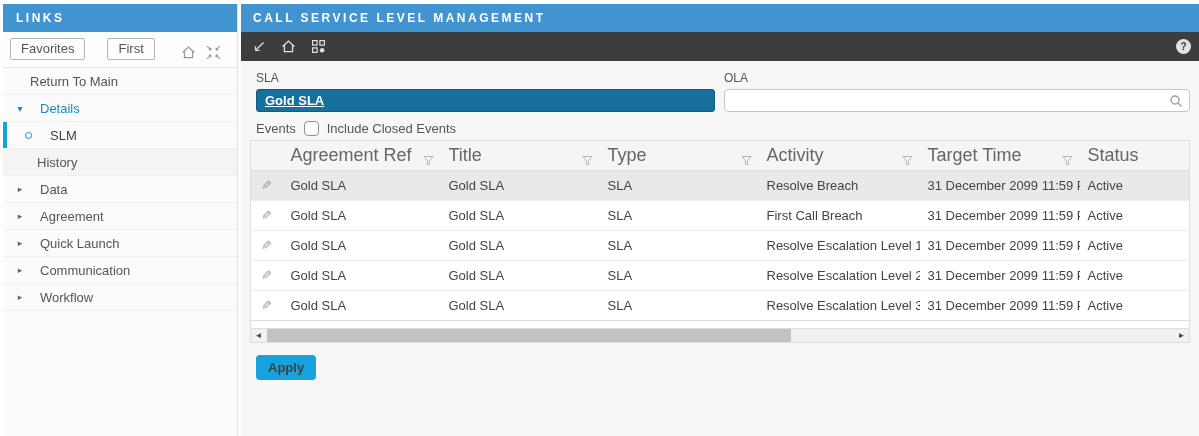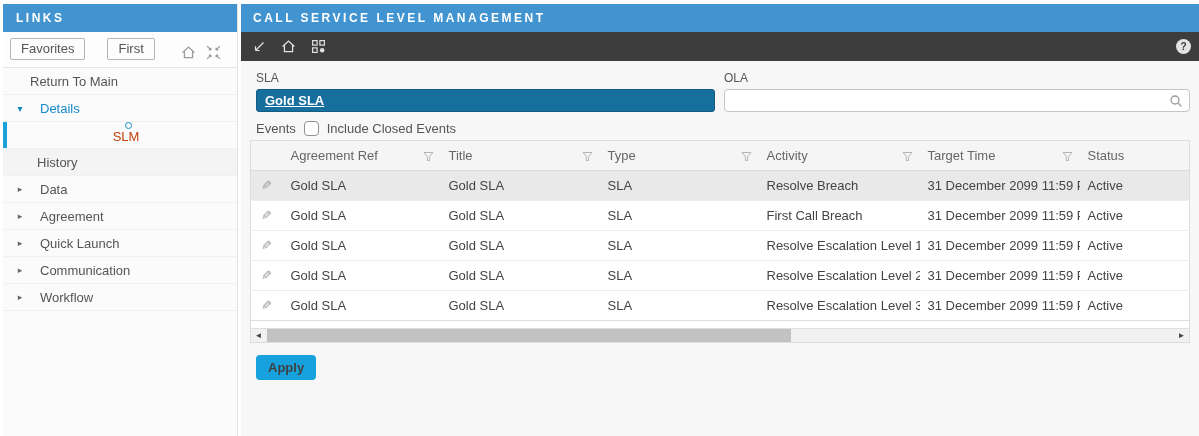--- a/index.html
+++ b/index.html
@@ -11,21 +11,21 @@
   .sidebar-header { height:28px; background:#4294d0; color:#fff; font-weight:bold; font-size:12px; letter-spacing:2.5px; line-height:28px; padding-left:13px; }
   .tabs-row { display:flex; align-items:flex-end; gap:22px; padding:7px 7px; background:#fdfdfd; border-bottom:1px solid #e6e6e6; height:36px; }
   .tab { border:1px solid #b5b5b5; border-radius:2px; background:#fdfdfd; color:#555; font-size:13px; padding:2px 10px; height:22px; line-height:16px; cursor:pointer; }
   .tabs-icons { display:flex; align-items:center; gap:10px; margin-left:4px; color:#9a9a9a; }
   .nav-item { position:relative; height:27px; display:flex; align-items:center; border-bottom:1px solid #f0f0f0; font-size:13px; color:#555; background:#fbfbfb; cursor:pointer; }
   .nav-item .glyph { width:16px; margin-left:9px; text-align:center; font-size:9px; color:#666; flex:0 0 auto; }
   .nav-item .navlbl { margin-left:12px; }
   .nav-item.t-plain .navlbl { margin-left:27px; }
   .nav-item.t-expanded { color:#1789c9; }
   .nav-item.t-expanded .glyph { color:#1789c9; font-size:10px; }
-  .nav-item.t-child-selected { color:#c2410c;flex-direction:column; }
+  .nav-item.t-child-selected { color:#404040; }
   .nav-item.t-child-selected .glyph.dot { width:7px; height:7px; border:1.5px solid #1789c9; border-radius:50%; margin-left:22px; margin-right:6px; }
   .nav-item.t-child { background:#f4f4f4; }
   .nav-item.t-child .navlbl { margin-left:34px; }
   .selbar { position:absolute; left:0; top:0; width:4px; height:100%; background:#19a2d8; }
 
   
   .main { position:absolute; left:241px; top:4px; width:958px; height:432px; background:#f7f7f7; }
   .main-header { height:28px; background:#4294d0; color:#fff; font-weight:bold; font-size:12px; letter-spacing:2.5px; line-height:28px; padding-left:12px; }
   .toolbar { position:relative; height:29px; background:#3d3d3d; display:flex; align-items:center; padding:0 11px; gap:15px; }
   .tool-icon { display:flex; cursor:pointer; }
@@ -41,21 +41,21 @@
   .search-box { position:relative; height:23px; background:#fff; border:1px solid #c6c6c6; border-radius:4px; display:flex; align-items:center; }
   .search-box input { border:none; outline:none; background:transparent; flex:1; height:100%; padding:0 26px 0 8px; font-size:13px; color:#444; font-family:"Liberation Sans",sans-serif; }
   .search-box .mag { position:absolute; right:6px; top:4px; }
   .uc-block { margin-top:9px; }
 
   .events-row { display:flex; align-items:center; gap:8px; margin-top:9px; font-size:13px; color:#555; }
   .checkbox { width:15px; height:15px; border:1px solid #8f8f8f; border-radius:4px; background:#fff; cursor:pointer; }
 
   .grid-wrap { margin-left:-6px; margin-top:4px; width:940px; }
   table.events { border-collapse:collapse; width:940px; background:#fff; border:1px solid #ddd; table-layout:fixed; }
-  table.events th { height:30px; background:#f5f5f5; border-bottom:1px solid #ddd; font-weight:normal; color:#666; font-size:13px; text-align:left; padding:0 8px; position:relative; }
+  table.events th { height:30px; background:#f5f5f5; border-bottom:1px solid #ddd; font-weight:normal; color:#666; font-size:18px; text-align:left; padding:0 8px; position:relative; }
   table.events td { height:30px; border-top:1px solid #ededed; font-size:13px; color:#444; padding:0 8px; background:#fff; white-space:nowrap; overflow:hidden; }
   table.events tr.selected td { background:#e9e9e9; }
   td.iconcol, th.iconcol { text-align:center; padding:0; }
   .pencil { color:#9a9a9a; font-size:13px; display:inline-block; transform:scaleX(-1); cursor:pointer; }
   .funnel { position:absolute; right:7px; top:9px; cursor:pointer; }
 
   .table-empty { width:940px; height:7px; background:#fff; border-left:1px solid #ddd; border-right:1px solid #ddd; }
   .hscroll { width:940px; height:15px; background:#f1f1f1; border:1px solid #ddd; display:flex; align-items:center; position:relative; }
   .hs-arrow { width:15px; height:13px; color:#444; font-size:8px; text-align:center; line-height:13px; cursor:pointer; flex:0 0 auto; }
   .hs-arrow.right { position:absolute; right:0; }

